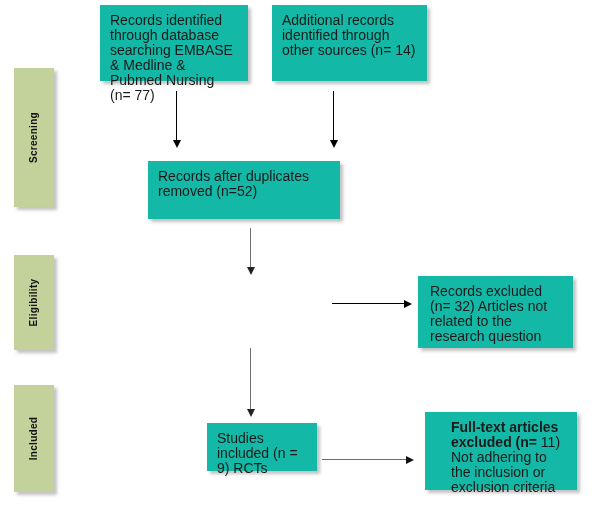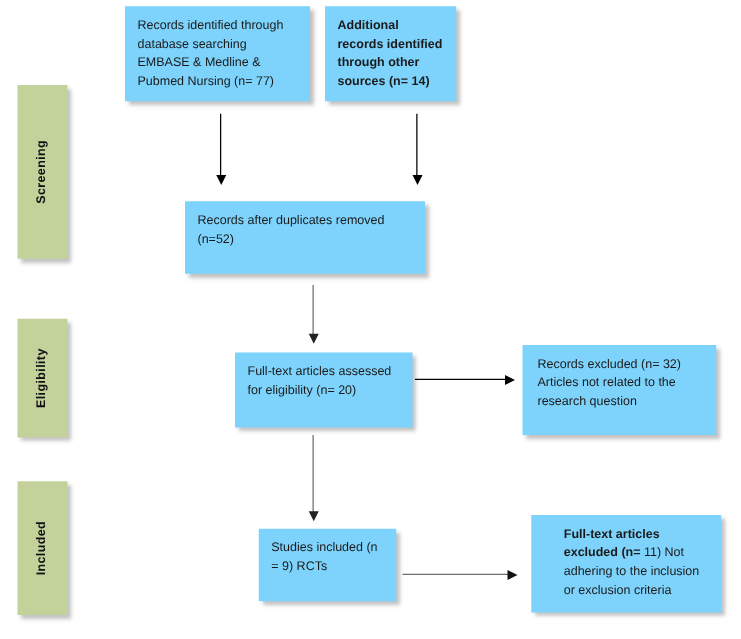--- a/index.html
+++ b/index.html
@@ -15,25 +15,25 @@
   }
   #diagram {
     position: relative;
     width: 593px;
     height: 511px;
   }
 
   
   .box {
     position: absolute;
-    background: #7dd3fc;
+    background: #14b8a6;
     box-sizing: border-box;
     box-shadow: 3px 3px 3px rgba(120,120,120,0.45);
     color: #1a1a1a;
-    font-size: 10px;
+    font-size: 14px;
     line-height: 15px;
     padding: 8px 10px;
   }
   .box.center {
     text-align: left;
     padding-left: 26px;
   }
 
   
   .stage {
@@ -104,25 +104,25 @@
   }
   .arrow-h.gray .shaft { background: #6e6e6e; }
   .arrow-h.gray .head  { border-left-color: #111; }
 
   
   #stage-screening   { left: 14px;  top: 68px;  width: 40px;  height: 139px; }
   #stage-eligibility { left: 14px;  top: 255px; width: 40px;  height: 95px;  }
   #stage-included    { left: 14px;  top: 385px; width: 40px;  height: 107px; }
 
   #box-identified    { left: 100px; top: 5px;   width: 148px; height: 76px; }
-  #box-additional    { left: 260px; top: 5px;   width: 105px; height: 76px; font-weight: bold; }
+  #box-additional    { left: 272px; top: 5px;   width: 155px; height: 76px; }
   #box-duplicates    { left: 148px; top: 161px; width: 192px; height: 58px; }
   #box-fulltext      { left: 188px; top: 282px; width: 142px; height: 60px; }
   #box-excluded      { left: 418px; top: 276px; width: 155px; height: 72px; padding-left: 12px; }
-  #box-studies       { left: 207px; top: 423px; width: 110px; height: 58px; }
+  #box-studies       { left: 207px; top: 423px; width: 110px; height: 48px; }
   #box-ftexcluded    { left: 425px; top: 412px; width: 152px; height: 78px; }
 
   #arrow-id-dup      { left: 176px; top: 91px;  height: 57px; }
   #arrow-add-dup     { left: 333px; top: 91px;  height: 57px; }
   #arrow-dup-ft      { left: 250px; top: 228px; height: 47px; }
   #arrow-ft-stud     { left: 250px; top: 348px; height: 69px; }
   #arrow-ft-excl     { left: 332px; top: 303px; width: 80px; }
   #arrow-stud-ftexcl { left: 322px; top: 459px; width: 92px; }
 </style>
 </head>
@@ -139,21 +139,20 @@
   <div class="stage" id="stage-included">
     <span>Included</span>
   </div>
 
   <div class="box" id="box-identified">Records identified through database searching EMBASE &amp; Medline &amp; Pubmed Nursing (n= 77)</div>
 
   <div class="box" id="box-additional">Additional records identified through other sources (n= 14)</div>
 
   <div class="box" id="box-duplicates">Records after duplicates removed (n=52)</div>
 
-  <div class="box" id="box-fulltext">Full-text articles assessed for eligibility (n= 20)</div>
 
   <div class="box" id="box-excluded">Records excluded (n= 32) Articles not related to the research question</div>
 
   <div class="box" id="box-studies">Studies included (n = 9) RCTs</div>
 
   <div class="box center" id="box-ftexcluded">
     <span style="font-weight:bold;">Full-text articles excluded (n=</span>
     <span>11) Not adhering to the</span>
     <span>inclusion or exclusion criteria</span>
   </div>

